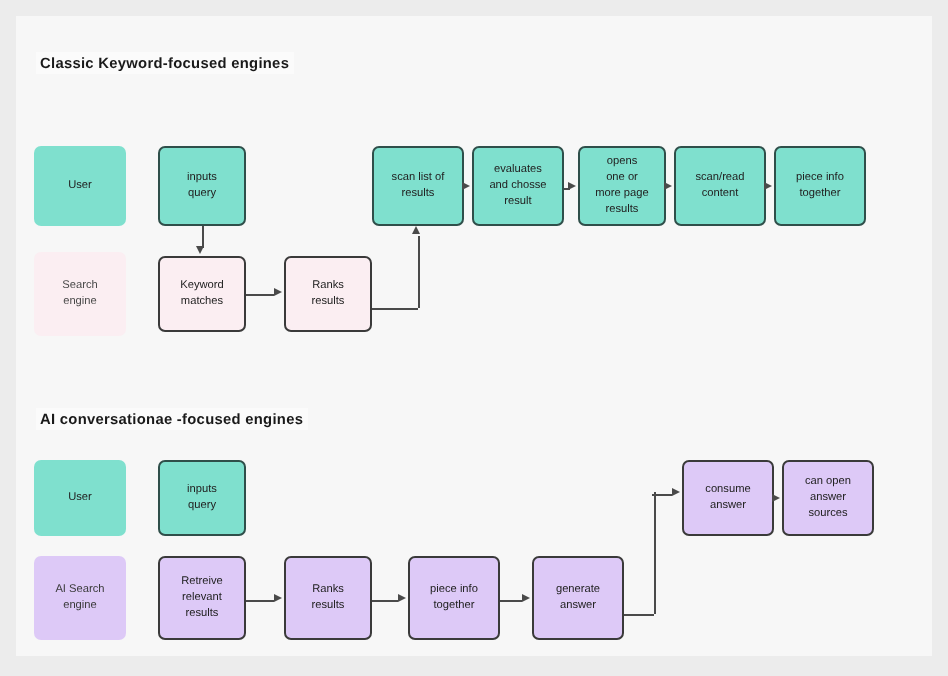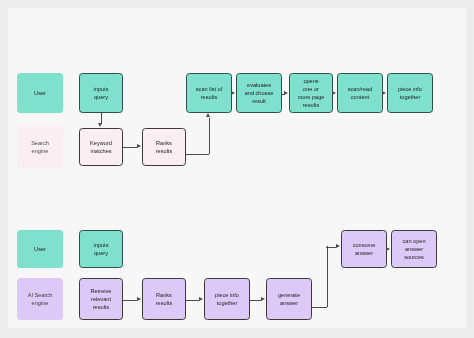--- a/index.html
+++ b/index.html
@@ -92,20 +92,21 @@
     border-left: 2.6px solid transparent;
     border-right: 2.6px solid transparent;
     border-bottom: 4px solid #4a4a4a;
   }
 </style>
 </head>
 <body>
 
 <div id="canvas">
 
+  <div class="section-title" style="left:10px; top:18px;">Classic Keyword-focused engines</div>
 
   <div class="node lane lane-user-1" style="left:9px; top:65px; width:46px; height:40px;">User</div>
 
   <div class="node lane lane-engine-1" style="left:9px; top:118px; width:46px; height:42px;">Search
 engine</div>
 
   <div class="node teal" style="left:71px; top:65px; width:44px; height:40px;">inputs
 query</div>
 
   <div class="node teal" style="left:178px; top:65px; width:46px; height:40px;">scan list of
@@ -147,20 +148,21 @@
 
   <div class="conn h" style="left:274px; top:85.5px; width:3px;"></div>
   <div class="arrow right" style="left:276px; top:83.4px;"></div>
 
   <div class="conn h" style="left:325px; top:85.5px; width:0px;"></div>
   <div class="arrow right" style="left:324px; top:83.4px;"></div>
 
   <div class="conn h" style="left:375px; top:85.5px; width:0px;"></div>
   <div class="arrow right" style="left:374px; top:83.4px;"></div>
 
+  <div class="section-title" style="left:10px; top:196px;">AI conversationae -focused engines</div>
 
   <div class="node lane lane-user-2" style="left:9px; top:222px; width:46px; height:38px;">User</div>
 
   <div class="node lane lane-engine-2" style="left:9px; top:270px; width:46px; height:42px;">AI Search
 engine</div>
 
   <div class="node teal" style="left:71px; top:222px; width:44px; height:38px;">inputs
 query</div>
 
   <div class="node purple" style="left:333px; top:222px; width:46px; height:38px;">consume

